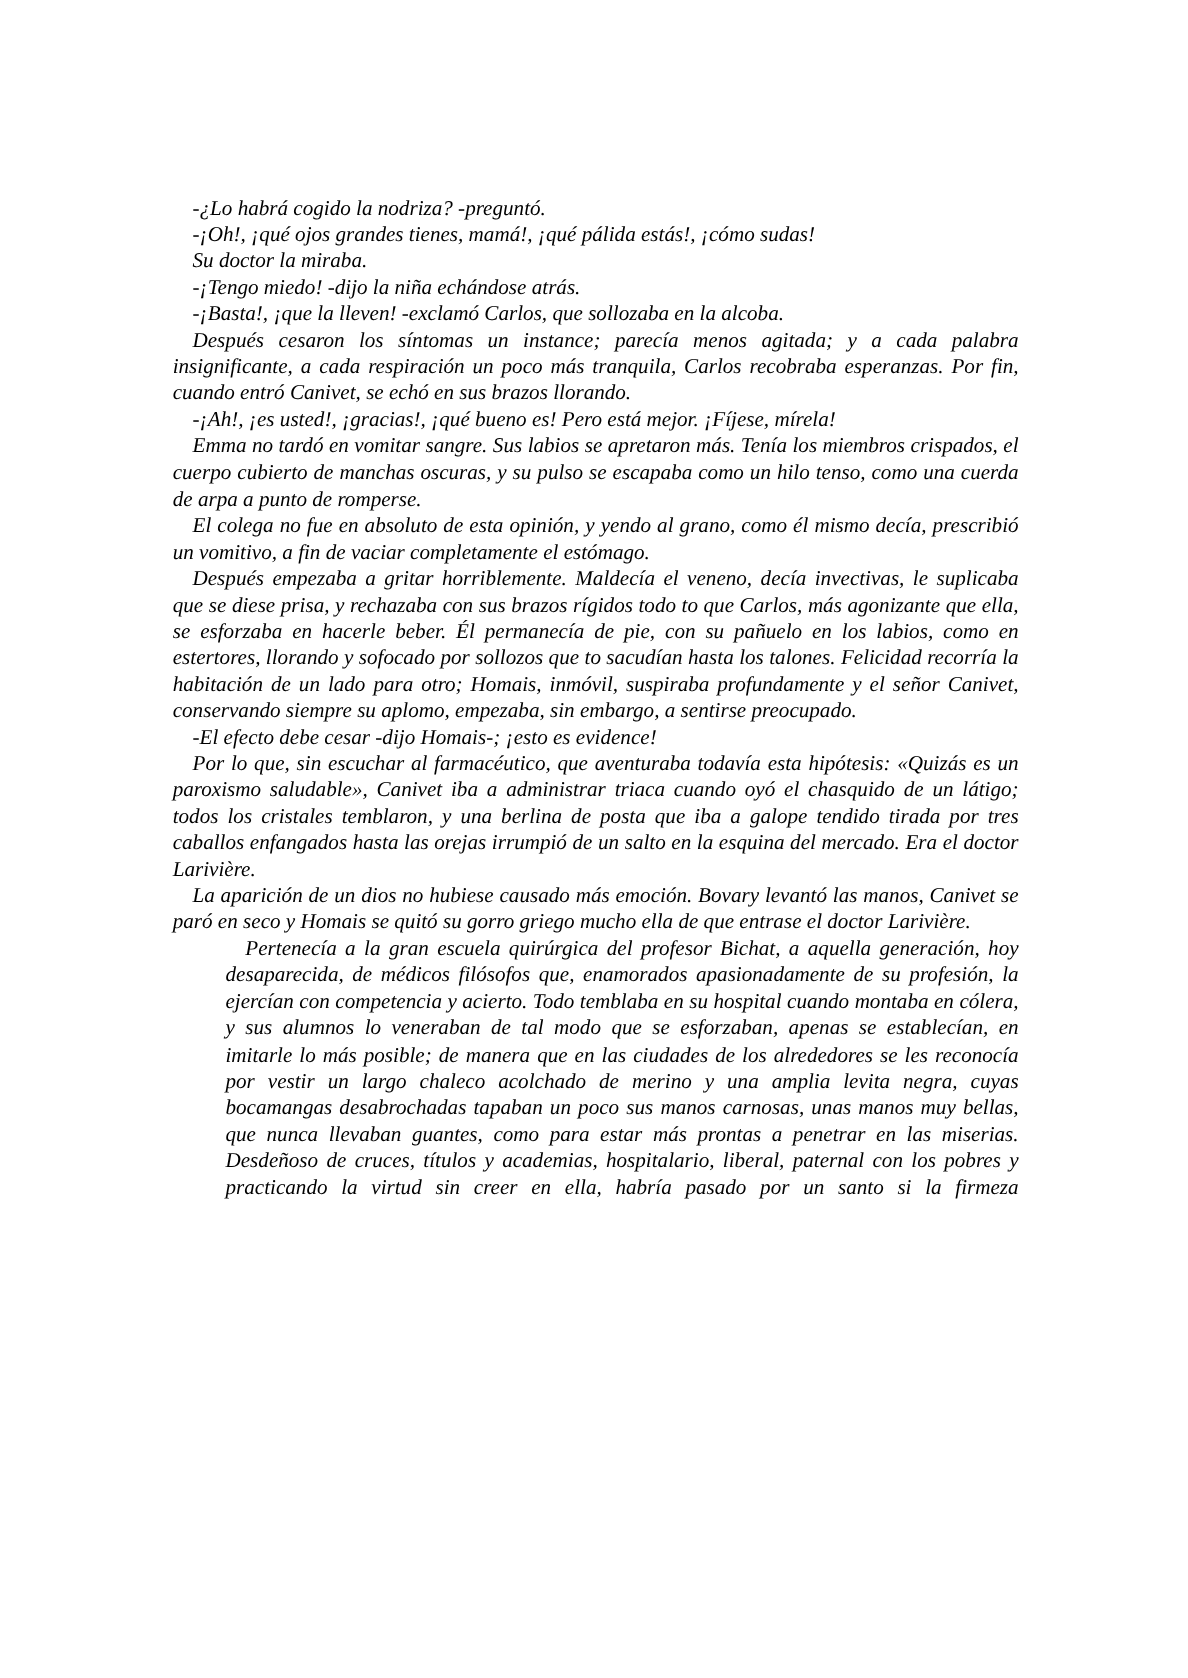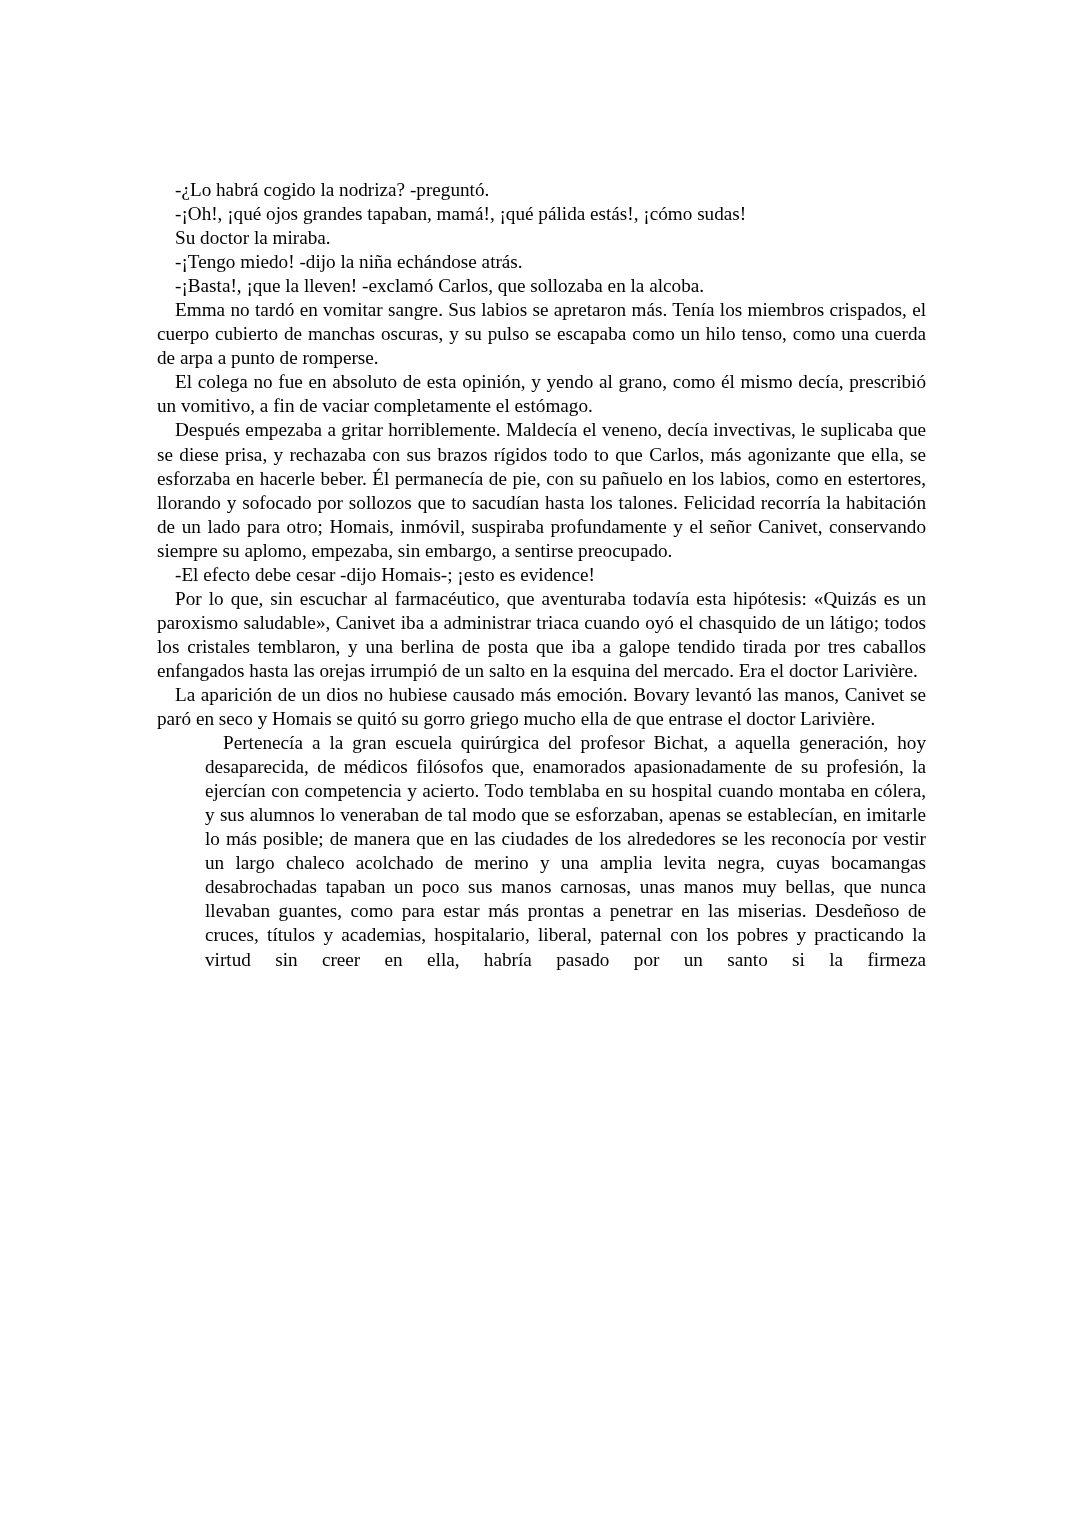--- a/index.html
+++ b/index.html
@@ -13,20 +13,21 @@
     background: #ffffff;
     font-family: "Liberation Serif", "DejaVu Serif", serif;
     color: #000000;
     overflow: hidden;
   }
   #page {
     position: relative;
     width: 1016px;
     height: 1525px;
     background: #ffffff;
+    font-style: italic;
   }
   #text-column {
     position: absolute;
     left: 157px;
     top: 178px;
     width: 769px;
   }
   
   .para {
     margin: 0;
@@ -59,30 +60,32 @@
 </style>
 </head>
 <body>
 
 <div id="page">
   <div id="text-column">
 
     <p class="line">-¿Lo habrá cogido la nodriza? -preguntó.</p>
 
 
-    <p class="line">-¡Oh!, ¡qué ojos grandes tapaban, mamá!, ¡qué pálida estás!, ¡cómo sudas!</p>
+    <p class="line">-¡Oh!, ¡qué ojos grandes tienes, mamá!, ¡qué pálida estás!, ¡cómo sudas!</p>
 
     <p class="line">Su doctor la miraba.</p>
 
     <p class="line">-¡Tengo miedo! -dijo la niña echándose atrás.</p>
 
 
     <p class="line">-¡Basta!, ¡que la lleven! -exclamó Carlos, que sollozaba en la alcoba.</p>
 
+    <p class="para">Después cesaron los síntomas un instance; parecía menos agitada; y a cada palabra insignificante, a cada respiración un poco más tranquila, Carlos recobraba esperanzas. Por fin, cuando entró Canivet, se echó en sus brazos llorando.</p>
 
+    <p class="line">-¡Ah!, ¡es usted!, ¡gracias!, ¡qué bueno es! Pero está mejor. ¡Fíjese, mírela!</p>
 
     <p class="para">Emma no tardó en vomitar sangre. Sus labios se apretaron más. Tenía los miembros crispados, el cuerpo cubierto de manchas oscuras, y su pulso se escapaba como un hilo tenso, como una cuerda de arpa a punto de romperse.</p>
 
     <p class="para">El colega no fue en absoluto de esta opinión, y yendo al grano, como él mismo decía, prescribió un vomitivo, a fin de vaciar completamente el estómago.</p>
 
     <p class="para">Después empezaba a gritar horriblemente. Maldecía el veneno, decía invectivas, le suplicaba que se diese prisa, y rechazaba con sus brazos rígidos todo to que Carlos, más agonizante que ella, se esforzaba en hacerle beber. Él permanecía de pie, con su pañuelo en los labios, como en estertores, llorando y sofocado por sollozos que to sacudían hasta los talones. Felicidad recorría la habitación de un lado para otro; Homais, inmóvil, suspiraba profundamente y el señor Canivet, conservando siempre su aplomo, empezaba, sin embargo, a sentirse preocupado.</p>
 
 
     <p class="line">-El efecto debe cesar -dijo Homais-; ¡esto es evidence!</p>
 

